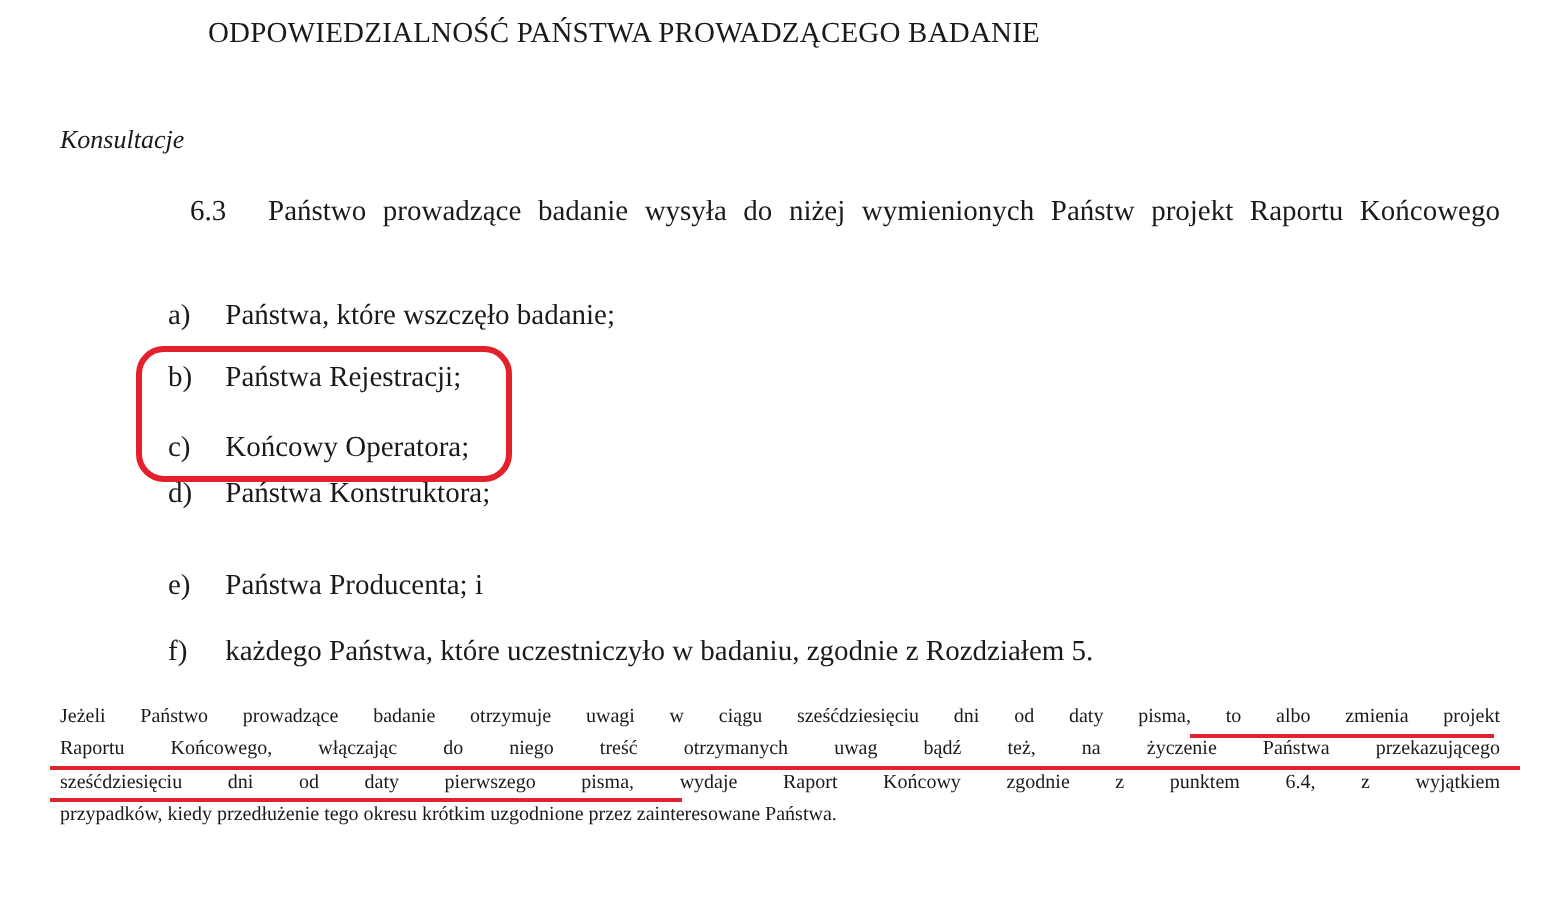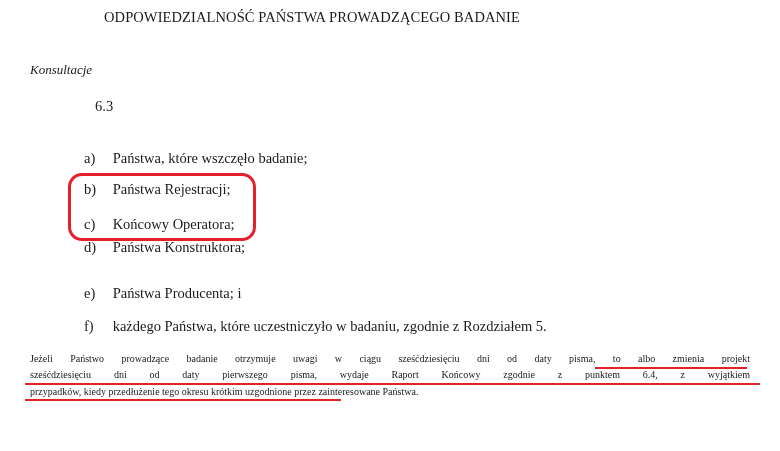--- a/index.html
+++ b/index.html
@@ -39,20 +39,21 @@
   </style>
 </head>
 <body>
 
 <div>
   <div class="title">ODPOWIEDZIALNOŚĆ PAŃSTWA PROWADZĄCEGO BADANIE</div>
 
   <div class="section-heading">Konsultacje</div>
 
   <div class="para-intro">
+    <span class="first-line">Państwo prowadzące badanie wysyła do niżej wymienionych Państw projekt Raportu Końcowego</span>
   </div>
   <div class="para-num">6.3</div>
 
   <div class="list-item" style="top:150px">
     <span class="label">a)</span>
     <span class="text">Państwa, które wszczęło badanie;</span>
   </div>
   <div class="list-item" style="top:181px">
     <span class="label">b)</span>
     <span class="text">Państwa Rejestracji;</span>
@@ -69,20 +70,21 @@
     <span class="label">e)</span>
     <span class="text">Państwa Producenta; i</span>
   </div>
   <div class="list-item" style="top:318px">
     <span class="label">f)</span>
     <span class="text">każdego Państwa, które uczestniczyło w badaniu, zgodnie z Rozdziałem 5.</span>
   </div>
 
   <div class="para-final">
     <span class="line">Jeżeli Państwo prowadzące badanie otrzymuje uwagi w ciągu sześćdziesięciu dni od daty pisma, to albo zmienia projekt</span>
+    <span class="line">Raportu Końcowego, włączając do niego treść otrzymanych uwag bądź też, na życzenie Państwa przekazującego</span>
     <span class="line">sześćdziesięciu dni od daty pierwszego pisma, wydaje Raport Końcowy zgodnie z punktem 6.4, z wyjątkiem</span>
     <span class="line last">przypadków, kiedy przedłużenie tego okresu krótkim uzgodnione przez zainteresowane Państwa.</span>
   </div>
 
   <div class="highlight-box"></div>
   <div class="underline" style="left:595px; top:367px; width:152px;"></div>
   <div class="underline" style="left:25px; top:383px; width:735px;"></div>
   <div class="underline" style="left:25px; top:399px; width:316px;"></div>
 </div>
 

